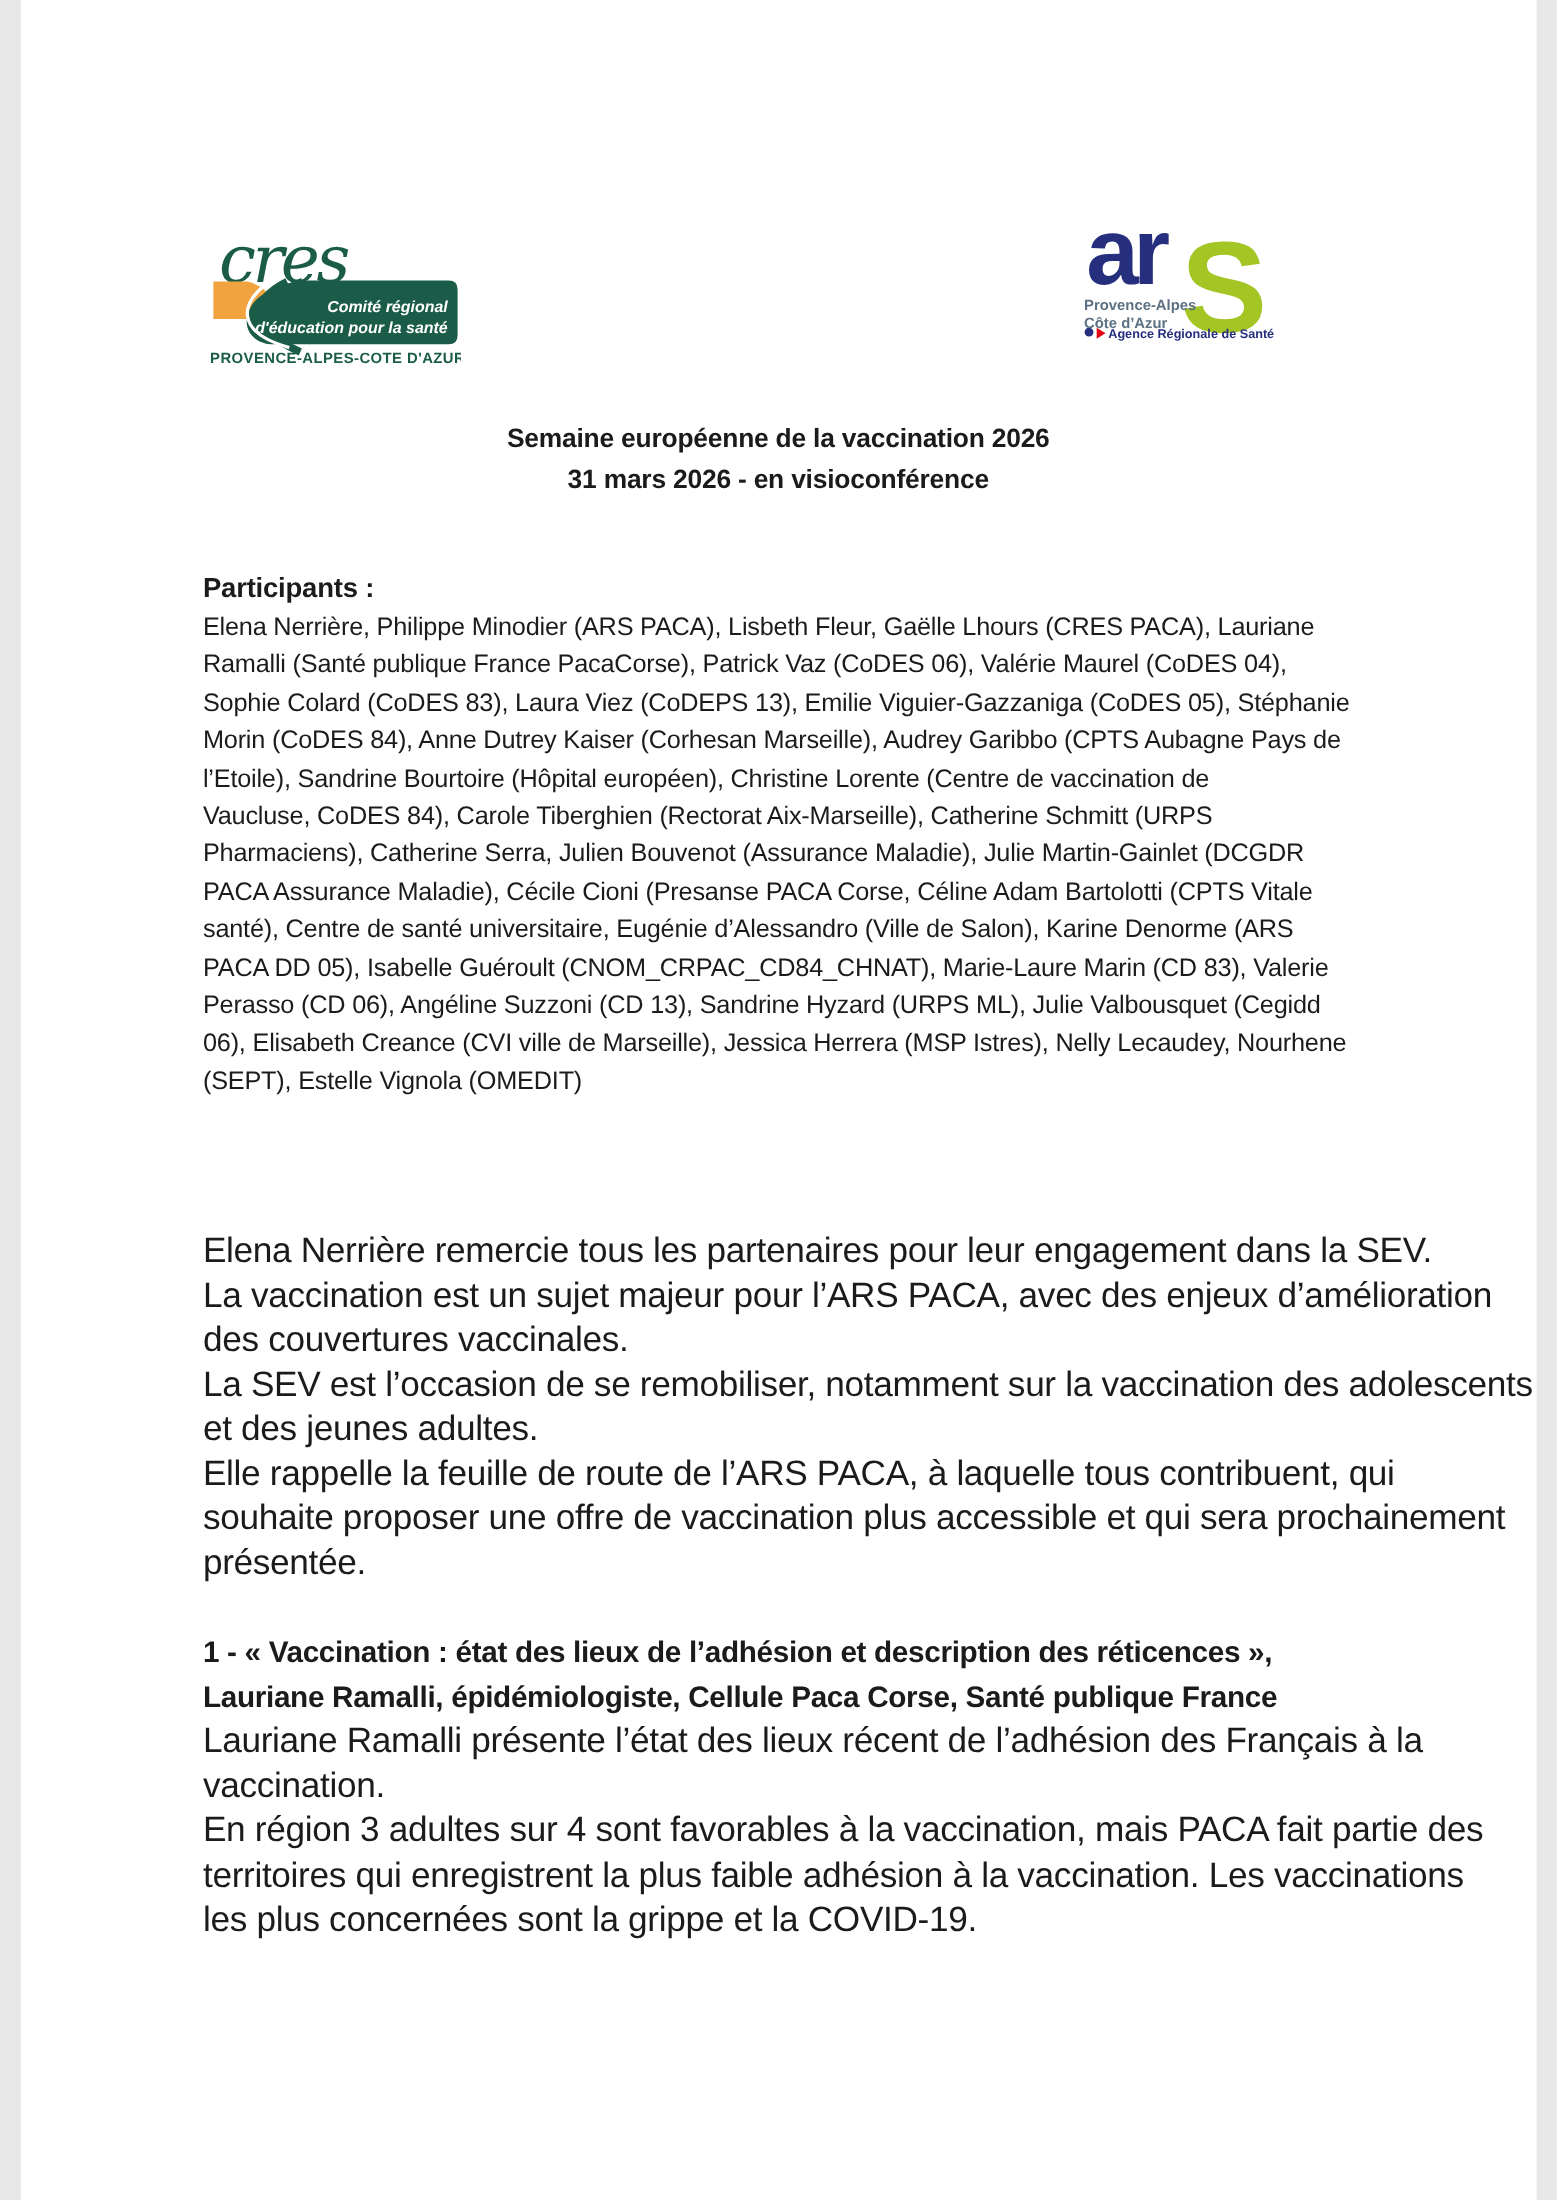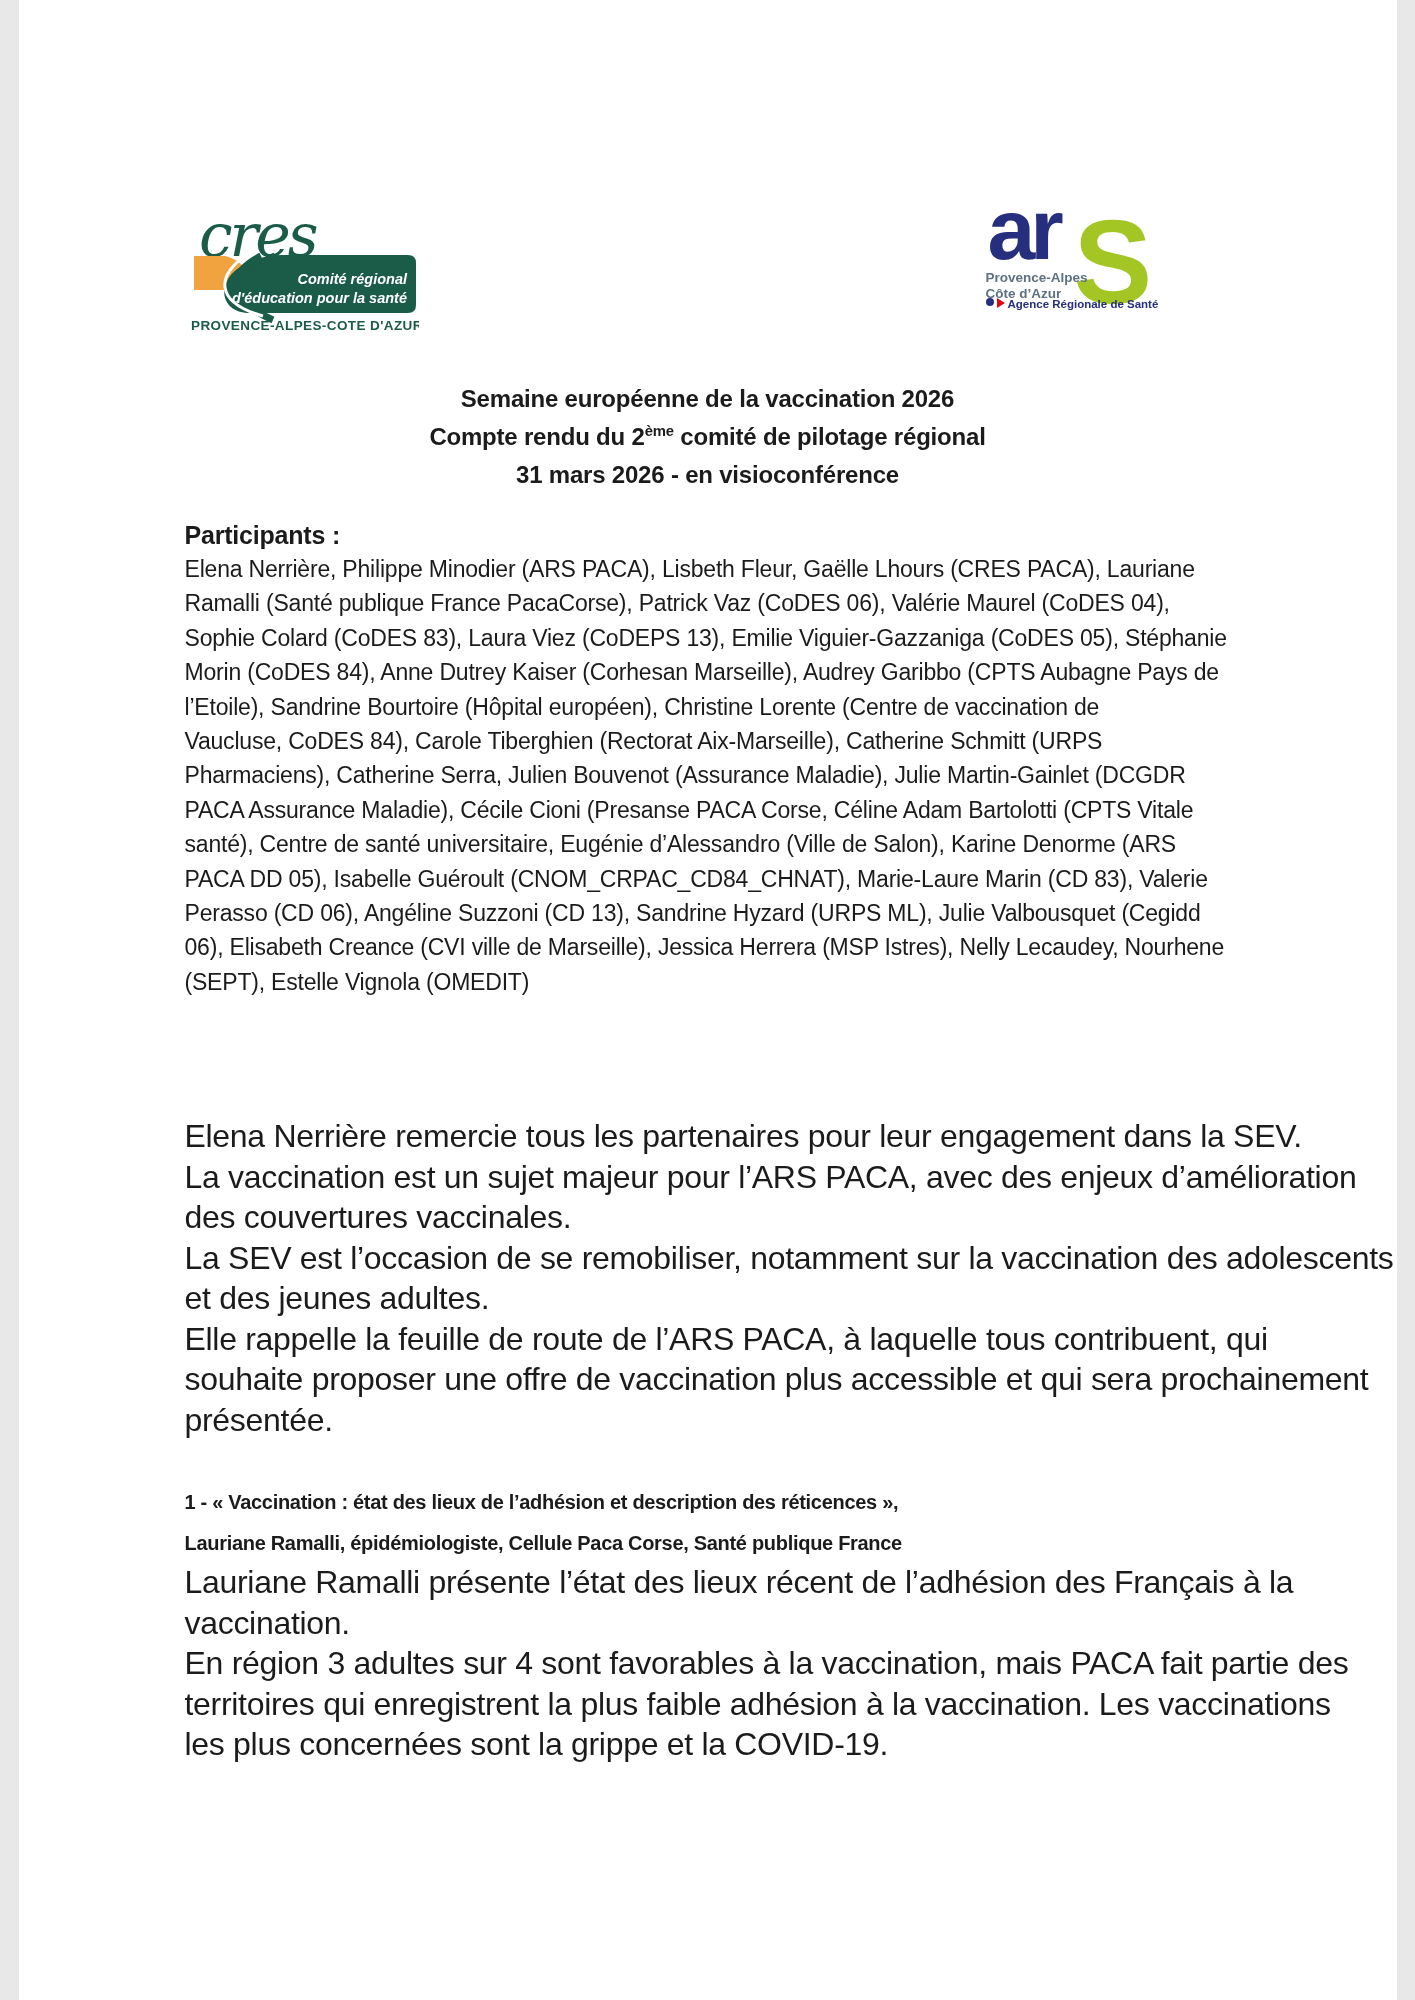--- a/index.html
+++ b/index.html
@@ -33,21 +33,21 @@
   .title-block sup{font-size:0.62em;vertical-align:super;line-height:0;}
   
   .participants-heading{position:absolute;left:166px;top:521px;font-size:25px;font-weight:bold;
                         text-underline-offset:4px;
                         text-decoration-thickness:2px;letter-spacing:-0.2px;}
   .participants-text{position:absolute;left:166px;top:552px;width:1200px;
                      font-size:23px;line-height:34.4px;letter-spacing:-0.2px;
                      white-space:pre-line;}
   
   .section-heading{position:absolute;left:166px;width:1200px;font-weight:bold;
-                   font-size:20px;line-height:41px;letter-spacing:-0.3px;white-space:pre-line;}
+                   font-size:27px;line-height:41px;letter-spacing:-0.3px;white-space:pre-line;}
   .section-body{position:absolute;left:166px;width:1220px;
                 font-size:32px;line-height:40.5px;letter-spacing:-0.3px;white-space:pre-line;}
   .intro-heading{top:1080px;font-size:28px;}
   .intro-body{top:1116px;}
   .s1-heading{top:1482px;}
   .s1-body{top:1562px;}
 </style>
 </head>
 <body>
 
@@ -81,21 +81,20 @@
       <span class="ars-dot"></span>
       <span class="ars-chevron"></span>
       <span class="ars-agency">Agence Régionale de Santé</span>
     </div>
     <div class="ars-region">Provence-Alpes
 Côte d’Azur</div>
   </div>
 
   <div class="title-block">
     <div>Semaine européenne de la vaccination 2026</div>
-    <div><span>Compte rendu du 2</span><sup>ème</sup><span> comité de pilotage régional</span></div>
     <div>31 mars 2026 - en visioconférence</div>
   </div>
 
   <div class="participants-heading">Participants :</div>
   <div class="participants-text">Elena Nerrière, Philippe Minodier (ARS PACA), Lisbeth Fleur, Gaëlle Lhours (CRES PACA), Lauriane
 Ramalli (Santé publique France PacaCorse), Patrick Vaz (CoDES 06), Valérie Maurel (CoDES 04),
 Sophie Colard (CoDES 83), Laura Viez (CoDEPS 13), Emilie Viguier-Gazzaniga (CoDES 05), Stéphanie
 Morin (CoDES 84), Anne Dutrey Kaiser (Corhesan Marseille), Audrey Garibbo (CPTS Aubagne Pays de
 l’Etoile), Sandrine Bourtoire (Hôpital européen), Christine Lorente (Centre de vaccination de
 Vaucluse, CoDES 84), Carole Tiberghien (Rectorat Aix-Marseille), Catherine Schmitt (URPS

